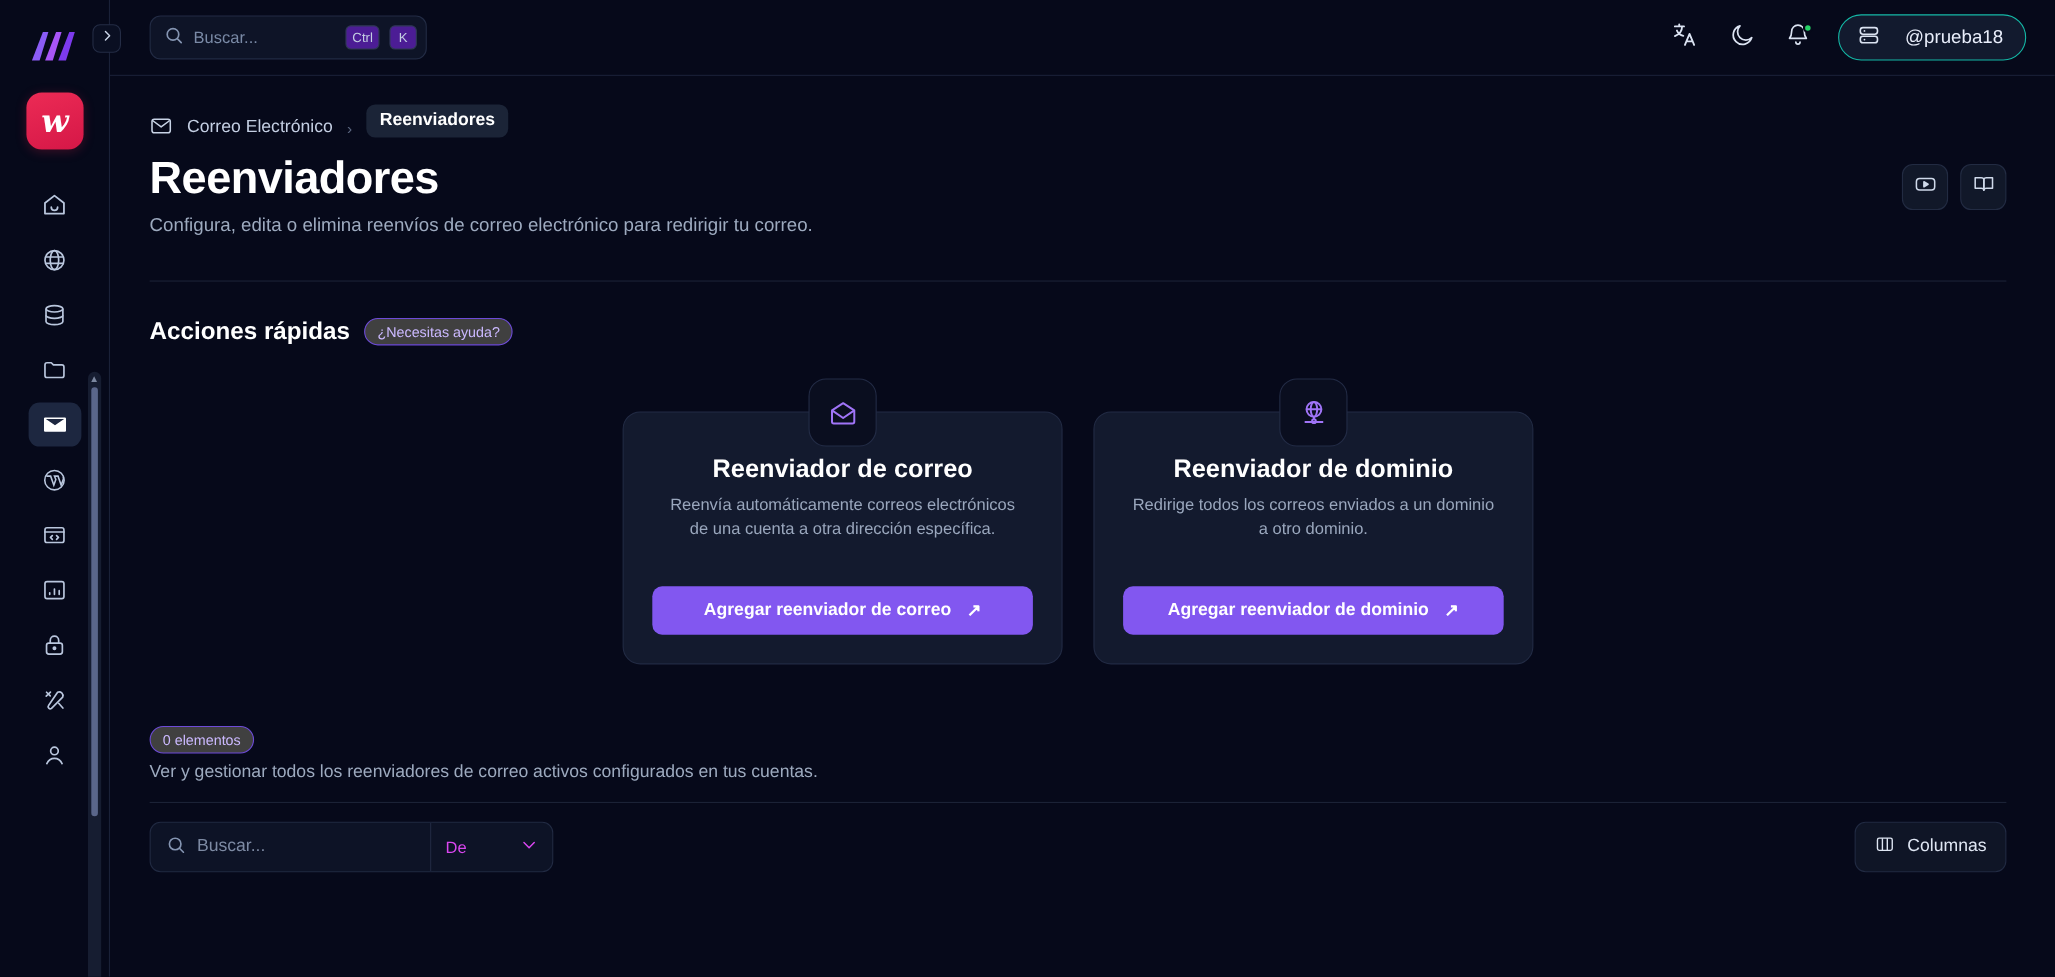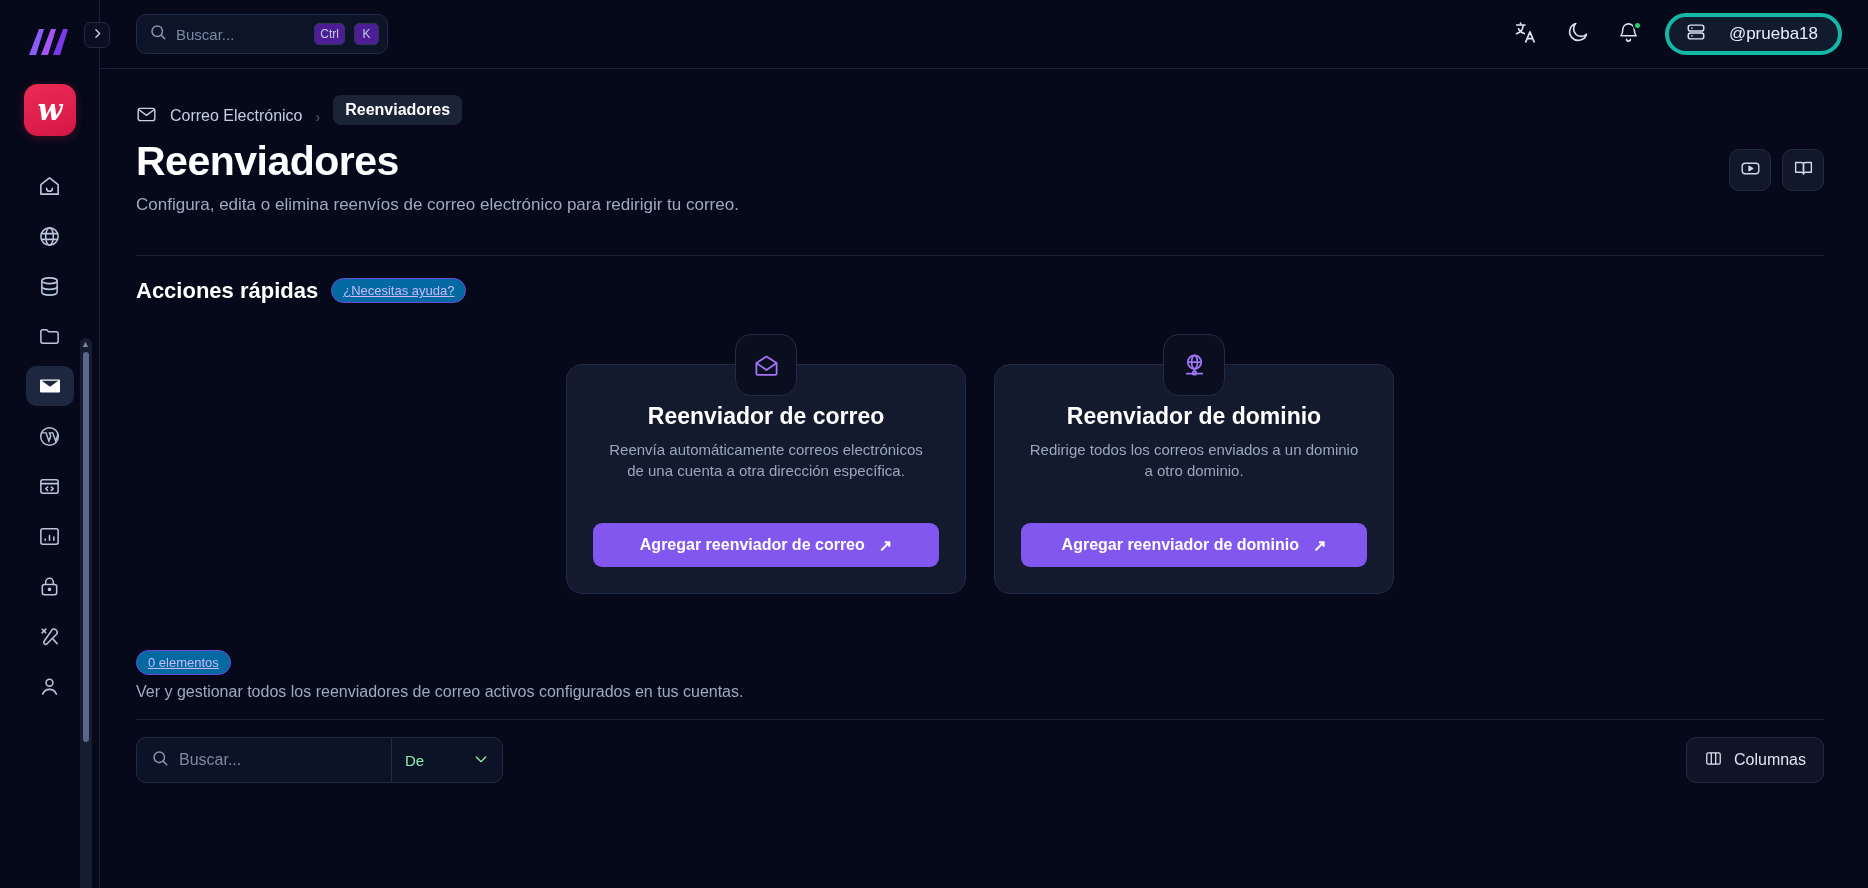--- a/index.html
+++ b/index.html
@@ -98,21 +98,21 @@
     display: flex; align-items: center; justify-content: center;
     color: #dbe3f2; cursor: pointer; position: relative;
   }
   .bell-dot {
     position: absolute; top: 8px; right: 8px;
     width: 9px; height: 9px; border-radius: 50%;
     background: #25d366; border: 2px solid #06091a;
   }
   .user-chip {
     height: 42px; border-radius: 21px;
-    border: 4px solid #14b8a6; background: #121a2e;
+    border: 1px solid #14b8a6; background: #121a2e;
     display: flex; align-items: center; gap: 22px;
     padding: 0 20px 0 16px; margin-left: 6px; cursor: pointer;
   }
   .user-chip .uname { font-size: 17px; color: #e9eefb; }
 
   
   .content { flex: 1; overflow: hidden; padding: 0 44px 0 36px; position: relative; }
 
   .breadcrumb { display: flex; align-items: flex-end; gap: 13px; padding-top: 32px; height: 56px; }
   .bc-icon { color: #c8d3e6; display: flex; }
@@ -129,26 +129,26 @@
   .head-actions { margin-left: auto; display: flex; gap: 11px; padding-top: 10px; }
   .sq-btn {
     width: 42px; height: 42px; border-radius: 10px;
     background: #111829; border: 1px solid #222b42;
     display: flex; align-items: center; justify-content: center;
     color: #cfd9ea; cursor: pointer;
   }
 
   .divider { height: 1px; background: #1b2236; margin-top: 40px; }
 
-  .section-head { display: flex; align-items: flex-start; gap: 13px; margin-top: 22px; }
+  .section-head { display: flex; align-items: flex-end; gap: 13px; margin-top: 32px; }
   .section-title { font-size: 22px; font-weight: 700; color: #ffffff; }
   .pill {
     font-size: 13px; color: #cbb9ff;
-    background: #0369a1; border: 1px solid #6d4bd8;
-    border-radius: 999px; padding: 4px 11px; text-decoration: underline;
+    background: #404040; border: 1px solid #6d4bd8;
+    border-radius: 999px; padding: 4px 11px;
   }
 
   .cards-wrap { display: flex; justify-content: center; gap: 28px; margin-top: 60px; }
   .qcard {
     width: 400px; background: #131a2e;
     border: 1px solid #222b44; border-radius: 16px;
     padding: 38px 26px 26px; position: relative;
     display: flex; flex-direction: column; align-items: center;
     min-height: 230px;
   }
@@ -179,21 +179,21 @@
   .filter-group {
     display: flex; height: 46px;
     border: 1px solid #212a42; border-radius: 10px;
     background: #0d1326; overflow: hidden;
   }
   .f-search { width: 254px; display: flex; align-items: center; gap: 10px; padding: 0 14px; cursor: text; }
   .f-search .ph { font-size: 16px; color: #7d8aa3; }
   .f-select {
     width: 111px; border-left: 1px solid #212a42;
     display: flex; align-items: center; justify-content: space-between;
-    padding: 0 13px; color: #86efac; font-size: 15px; cursor: pointer;
+    padding: 0 13px; color: #d946ef; font-size: 15px; cursor: pointer;
   }
   .cols-btn {
     margin-left: auto; height: 46px; padding: 0 17px;
     border: 1px solid #212a42; border-radius: 10px; background: #0f1526;
     display: flex; align-items: center; gap: 11px;
     color: #dfe6f3; font-size: 16px; cursor: pointer;
   }
 </style>
 </head>
 <body>

